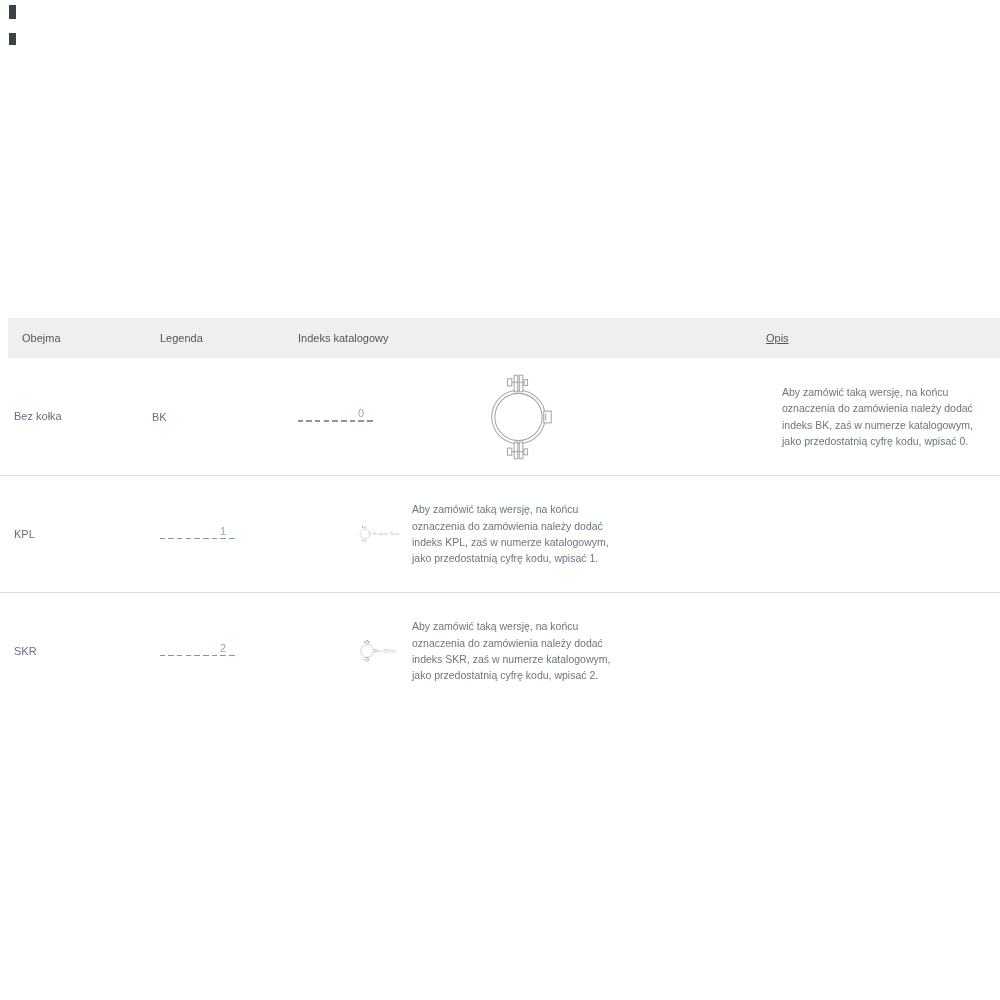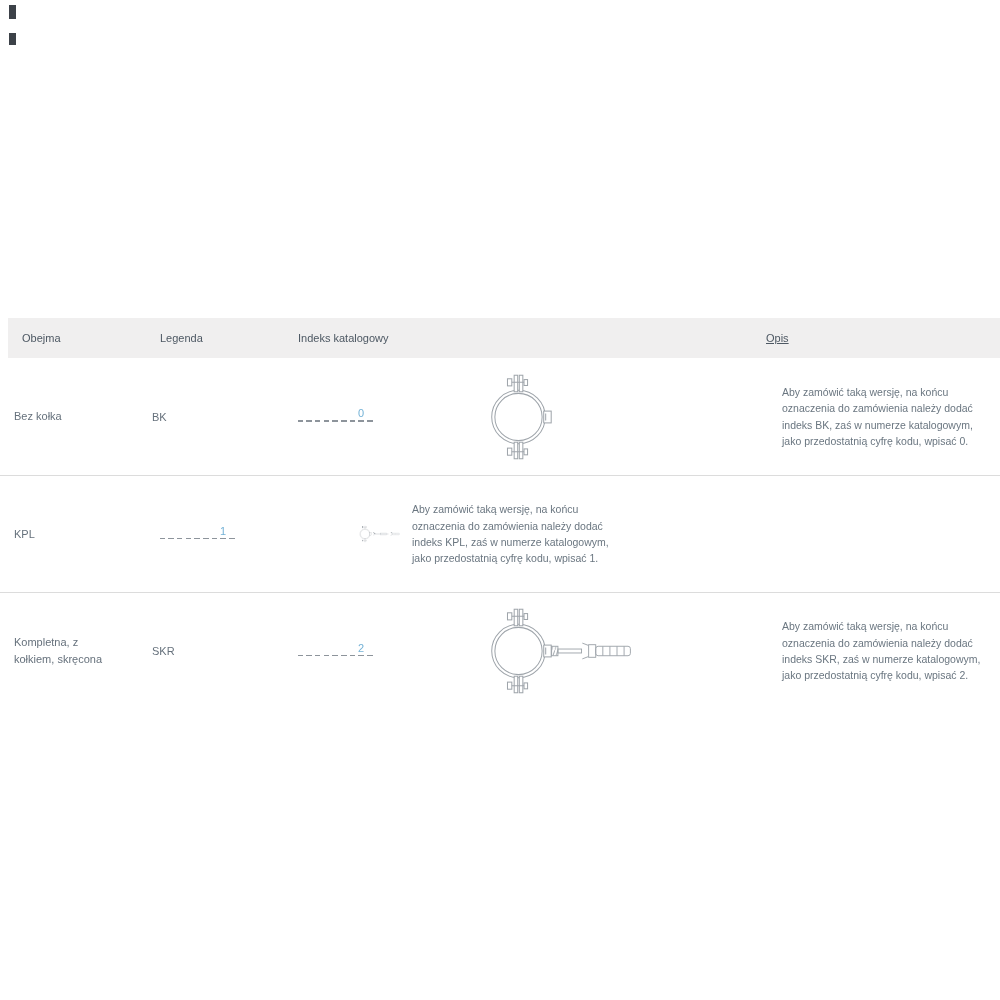--- a/index.html
+++ b/index.html
@@ -183,23 +183,20 @@
           <use href="#sym-screw" x="101" y="53" width="104" height="26"></use>
           <use href="#sym-plug" x="210" y="54" width="66" height="24"></use>
         </svg>
       </div>
       <div class="cell-opis">
         <div class="txt">Aby zamówić taką wersję, na końcu oznaczenia do zamówienia należy dodać indeks KPL, zaś w numerze katalogowym, jako przedostatnią cyfrę kodu, wpisać 1.</div>
       </div>
     </div>
 
     <div class="trow">
-      <div class="cell-obejma">
-        <div class="txt">Kompletna, z kołkiem, skręcona</div>
-      </div>
       <div class="cell-indeks">SKR</div>
       <div class="cell-catalog">
         <span class="catalog">
           <span class="dashes">
               <i class="dash"></i>
               <i class="dash"></i>
               <i class="dash"></i>
               <i class="dash"></i>
               <i class="dash"></i>
               <i class="dash"></i>

